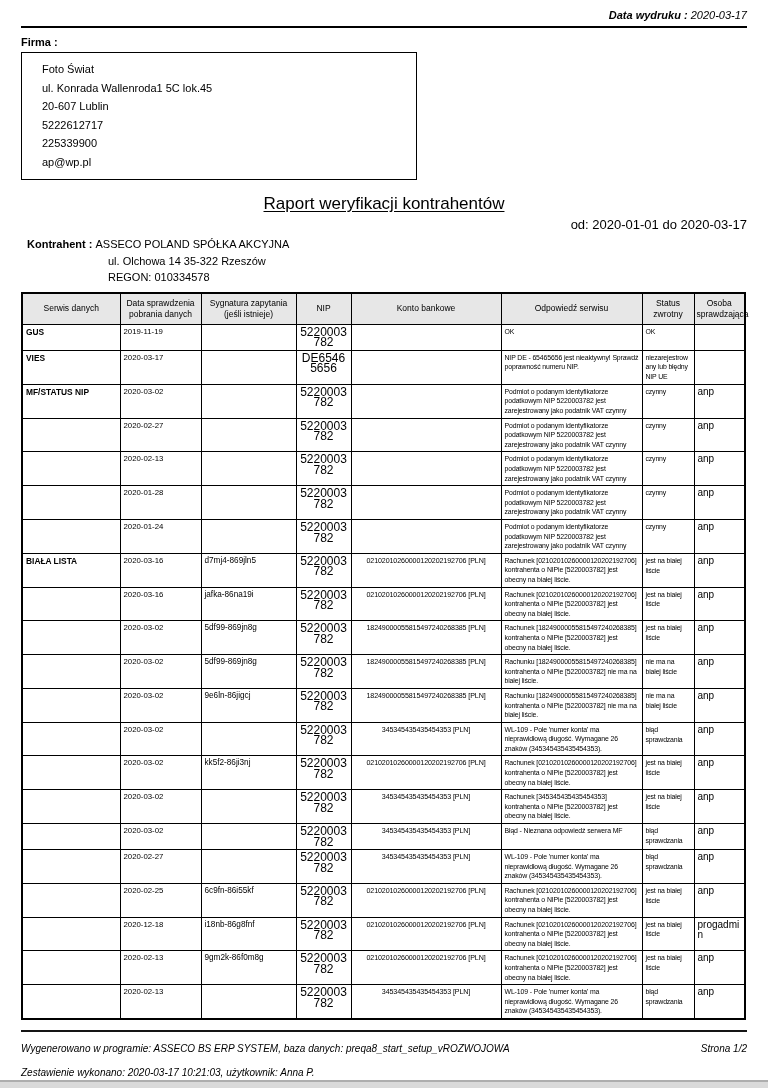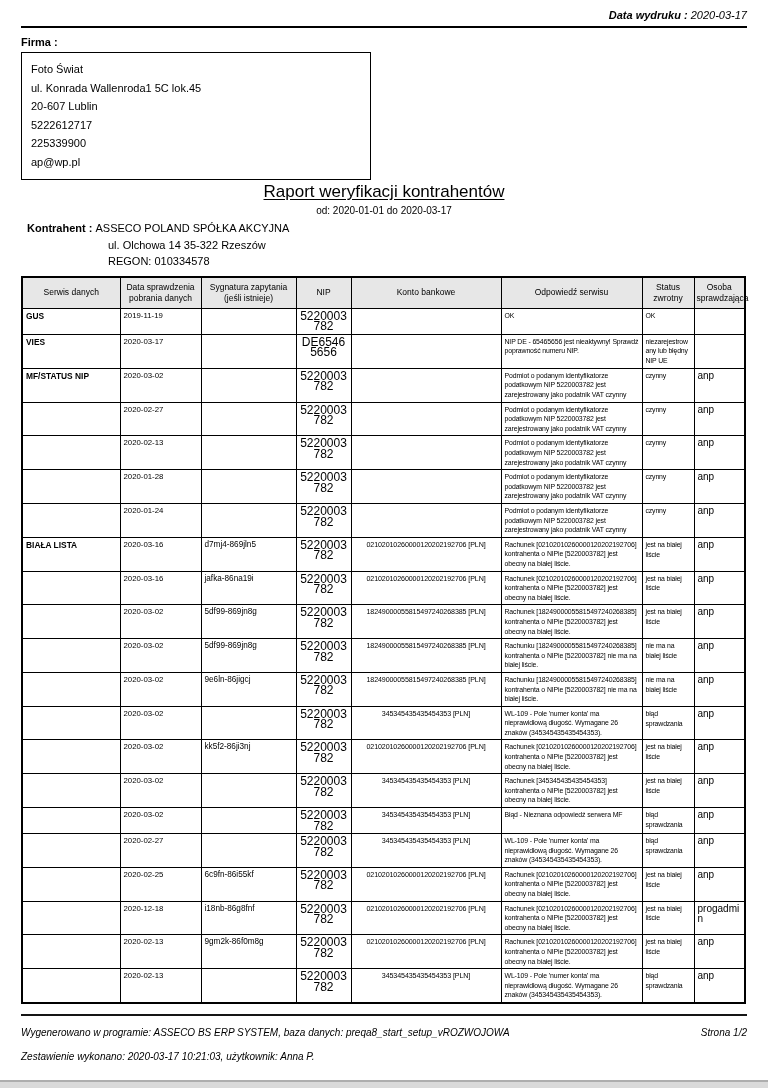--- a/index.html
+++ b/index.html
@@ -10,25 +10,25 @@
     color: #000; position: relative; overflow: hidden;
   }
   .page { padding: 0 21px; }
 
   .print-date { text-align: right; font-size: 11px; padding-top: 9px; }
   .print-date .lbl { font-weight: bold; font-style: italic; }
   .print-date .val { font-style: italic; }
   .toprule { border-top: 2px solid #000; margin-top: 5px; }
 
   .firma-label { font-weight: bold; font-size: 11px; margin-top: 8px; }
-  .firma-box { border: 1px solid #000; width: 350px; margin-top: 4px; padding: 7px 9px 8px 9px; }
+  .firma-box { border: 1px solid #000; width: 396px; margin-top: 4px; padding: 7px 9px 8px 20px; }
   .firma-box div { font-size: 11px; line-height: 18.5px; }
 
-  .title { text-align: center; font-size: 17px; margin-top: 2px; text-decoration: underline; text-underline-offset: 2px; }
-  .subtitle { text-align: center; font-size: 10px; margin-top: 3px; }
+  .title { text-align: center; font-size: 17px; margin-top: 14px; text-decoration: underline; text-underline-offset: 2px; }
+  .subtitle { text-align: right; font-size: 13px; margin-top: 3px; }
 
   .kontrahent { font-size: 11px; margin-top: 4px; margin-left: 6px; line-height: 16.5px; }
   .kontrahent .k-first { display: flex; }
   .kontrahent .k-label { font-weight: bold; white-space: pre; }
   .kontrahent .k-ind { margin-left: 81px; }
 
   table.report { border-collapse: collapse; table-layout: fixed; width: 723px; margin-top: 6px; border: 2px solid #000; }
   th {
     background: #e7e7e7; font-weight: normal; font-size: 8.5px; line-height: 11px;
     text-align: center; vertical-align: middle; border: 1px solid #000;

